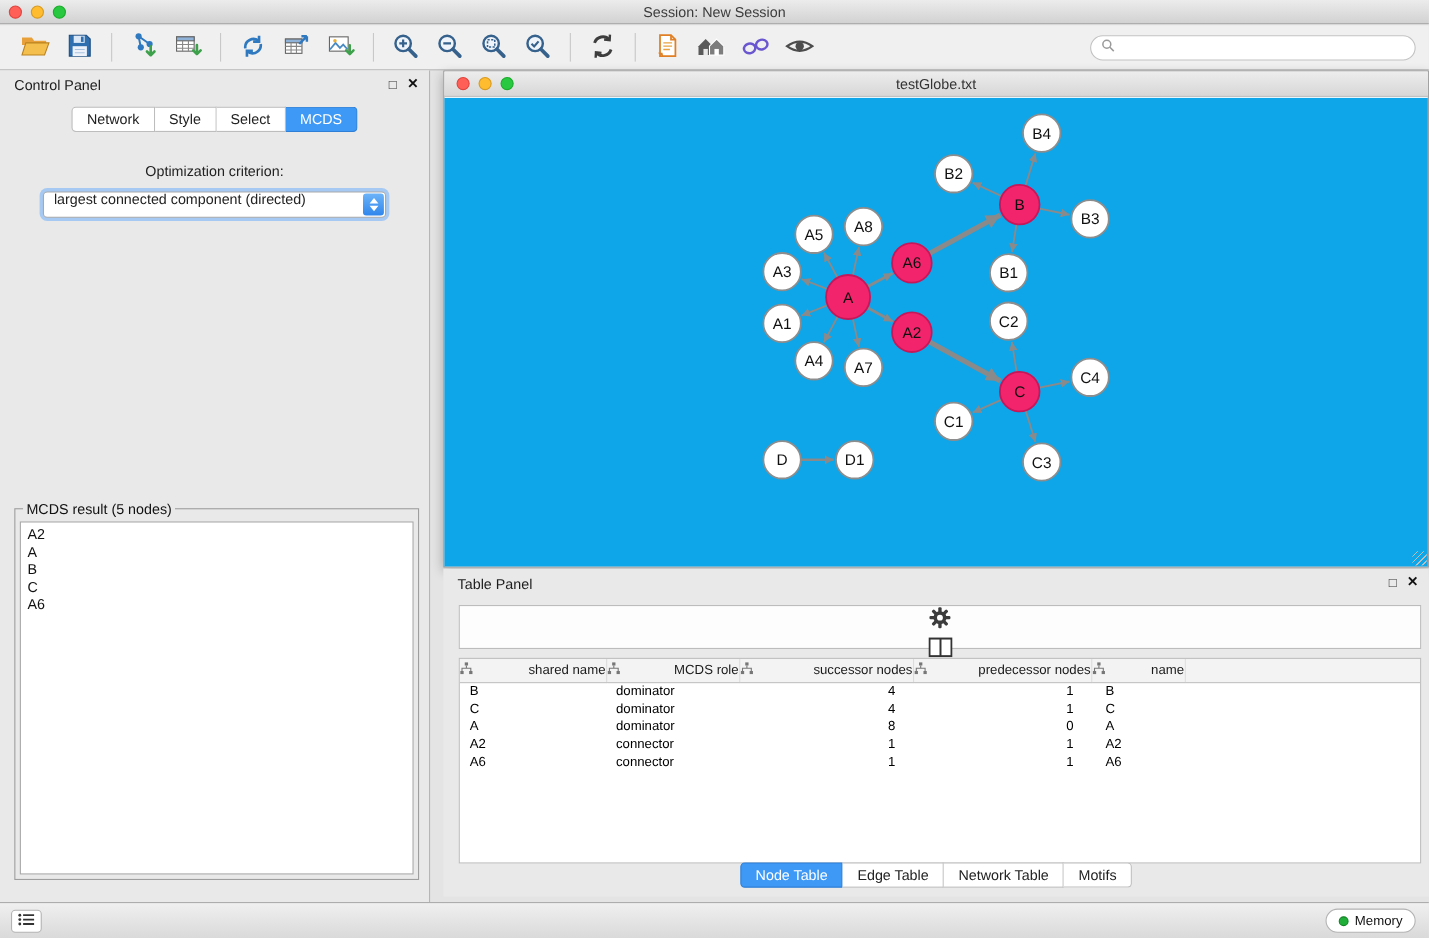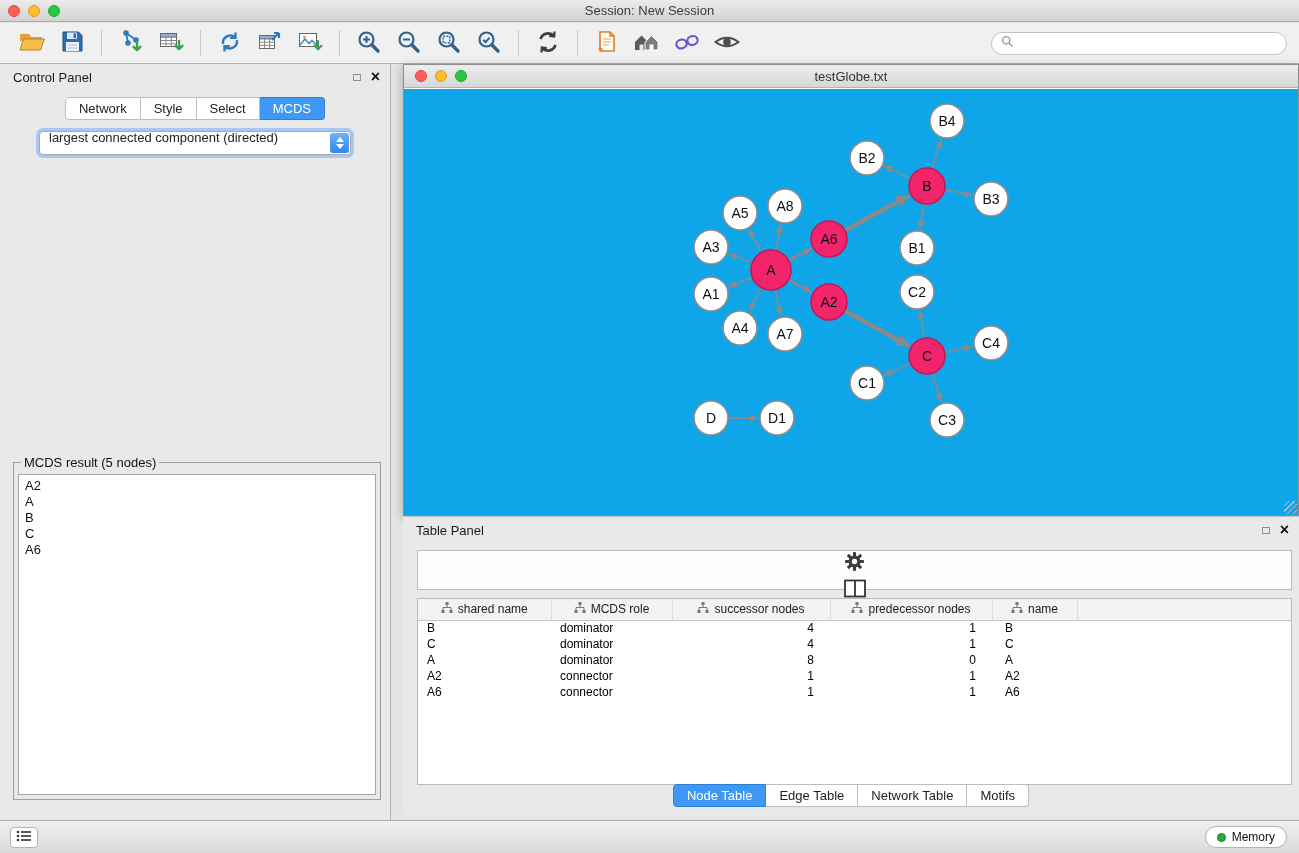--- a/index.html
+++ b/index.html
@@ -74,21 +74,21 @@
   .tp-toolbar { position:absolute; left:14px; right:7px; top:33px; height:40px; background:#fdfdfd;
     border:1px solid #bcbcbc; display:flex; align-items:center; padding:0 10px; gap:4px;flex-direction:column; }
   .tp-btn { width:36px; height:30px; display:flex; align-items:center; justify-content:center; }
   .fx { font-family:"DejaVu Serif", serif; font-style:italic; font-size:17px; color:#a3a3a3; }
   .tbl-box { position:absolute; left:14px; right:7px; top:81px; height:187px; background:#fff;
     border:1px solid #bcbcbc; overflow:hidden; }
   table.ntable { border-collapse:collapse; width:100%; table-layout:fixed; font-size:12px; }
   .ntable thead th { background:#f3f3f3; border-bottom:1px solid #c6c6c6; border-right:1px solid #dcdcdc;
     height:21px; font-weight:normal; color:#1a1a1a; }
   .ntable thead th:last-child { border-right:none; }
-  .hwrap { display:flex; align-items:center; justify-content:center; gap:5px; }
+  .hwrap { display:flex; align-items:center; justify-content:space-between; gap:5px; }
   .ntable td { height:16px; color:#000; white-space:nowrap; overflow:hidden; }
   .ntable td.a-l { padding-left:9px; text-align:left; }
   .ntable td.a-r { padding-right:16px; text-align:right; }
   .ntable td.a-n { padding-left:13px; text-align:left; }
   .tp-tabs { position:absolute; left:0; right:0; top:260px; display:flex; justify-content:center; }
 
   
   .statusbar { position:absolute; left:0; right:0; bottom:0; height:33px;
     background:linear-gradient(#f0f0f0,#d9d9d9); border-top:1px solid #adadad; }
   .sb-left-btn { position:absolute; left:10px; top:6px; width:28px; height:21px; background:#fff;
@@ -252,20 +252,21 @@
       <span class="float-glyph">□</span>
       <span class="close-glyph">×</span>
     </span>
   </div>
   <div class="segbar">
       <div class="seg">Network</div>
       <div class="seg">Style</div>
       <div class="seg">Select</div>
       <div class="seg active">MCDS</div>
     </div>
+  <div class="opt-label">Optimization criterion:</div>
   <div class="dropdown">
     <span>largest connected component (directed)</span>
     <span class="dd-cap">
         <i class="up"></i>
         <i class="dn"></i>
       </span>
   </div>
   <fieldset class="result-fs">
     <legend>MCDS result (5 nodes)</legend>
     <div class="result-box">

